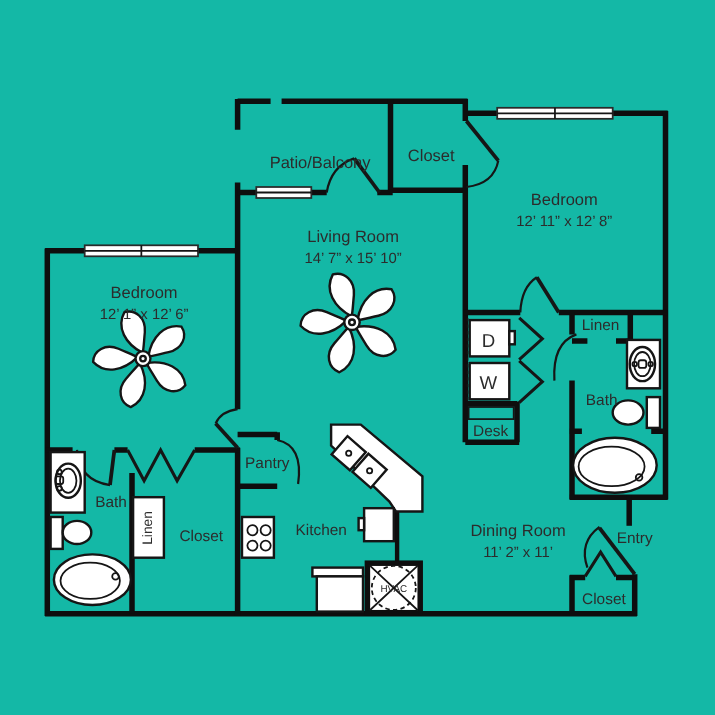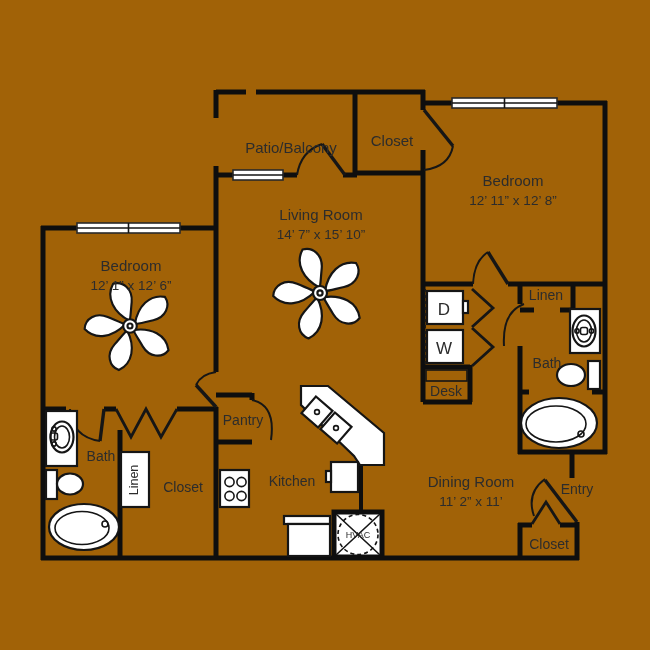--- a/index.html
+++ b/index.html
@@ -1,16 +1,16 @@
 <!DOCTYPE html>
 <html><head>
 <meta charset="utf-8">
 <style>
   html,body{margin:0;padding:0;background:#ffffff;}
-  .stage{width:650px;height:650px;position:relative;background:#a16207;overflow:hidden;
+  .stage{width:650px;height:650px;position:relative;background:#14b8a6;overflow:hidden;
          font-family:"Liberation Sans", sans-serif;}
   svg{display:block;}
   .wall{stroke:#0e0e0e;stroke-width:5;fill:none;stroke-linecap:butt;}
   .wall4{stroke:#0e0e0e;stroke-width:4;fill:none;}
   .fix{stroke:#151515;stroke-width:2.2;fill:#ffffff;}
   .fixthin{stroke:#151515;stroke-width:1.6;fill:none;}
   .arc{stroke:#161616;stroke-width:2;fill:none;}
   .leaf{stroke:#161616;stroke-width:3.4;fill:none;stroke-linecap:butt;}
   .bifold{stroke:#161616;stroke-width:2.8;fill:none;stroke-linejoin:miter;}
   .win{stroke:#2a2a2a;stroke-width:1.6;fill:#ffffff;}

